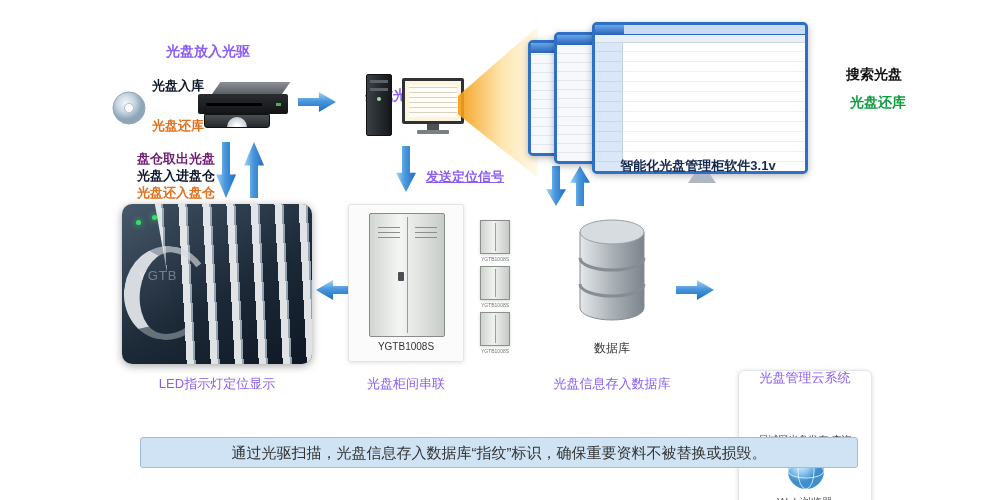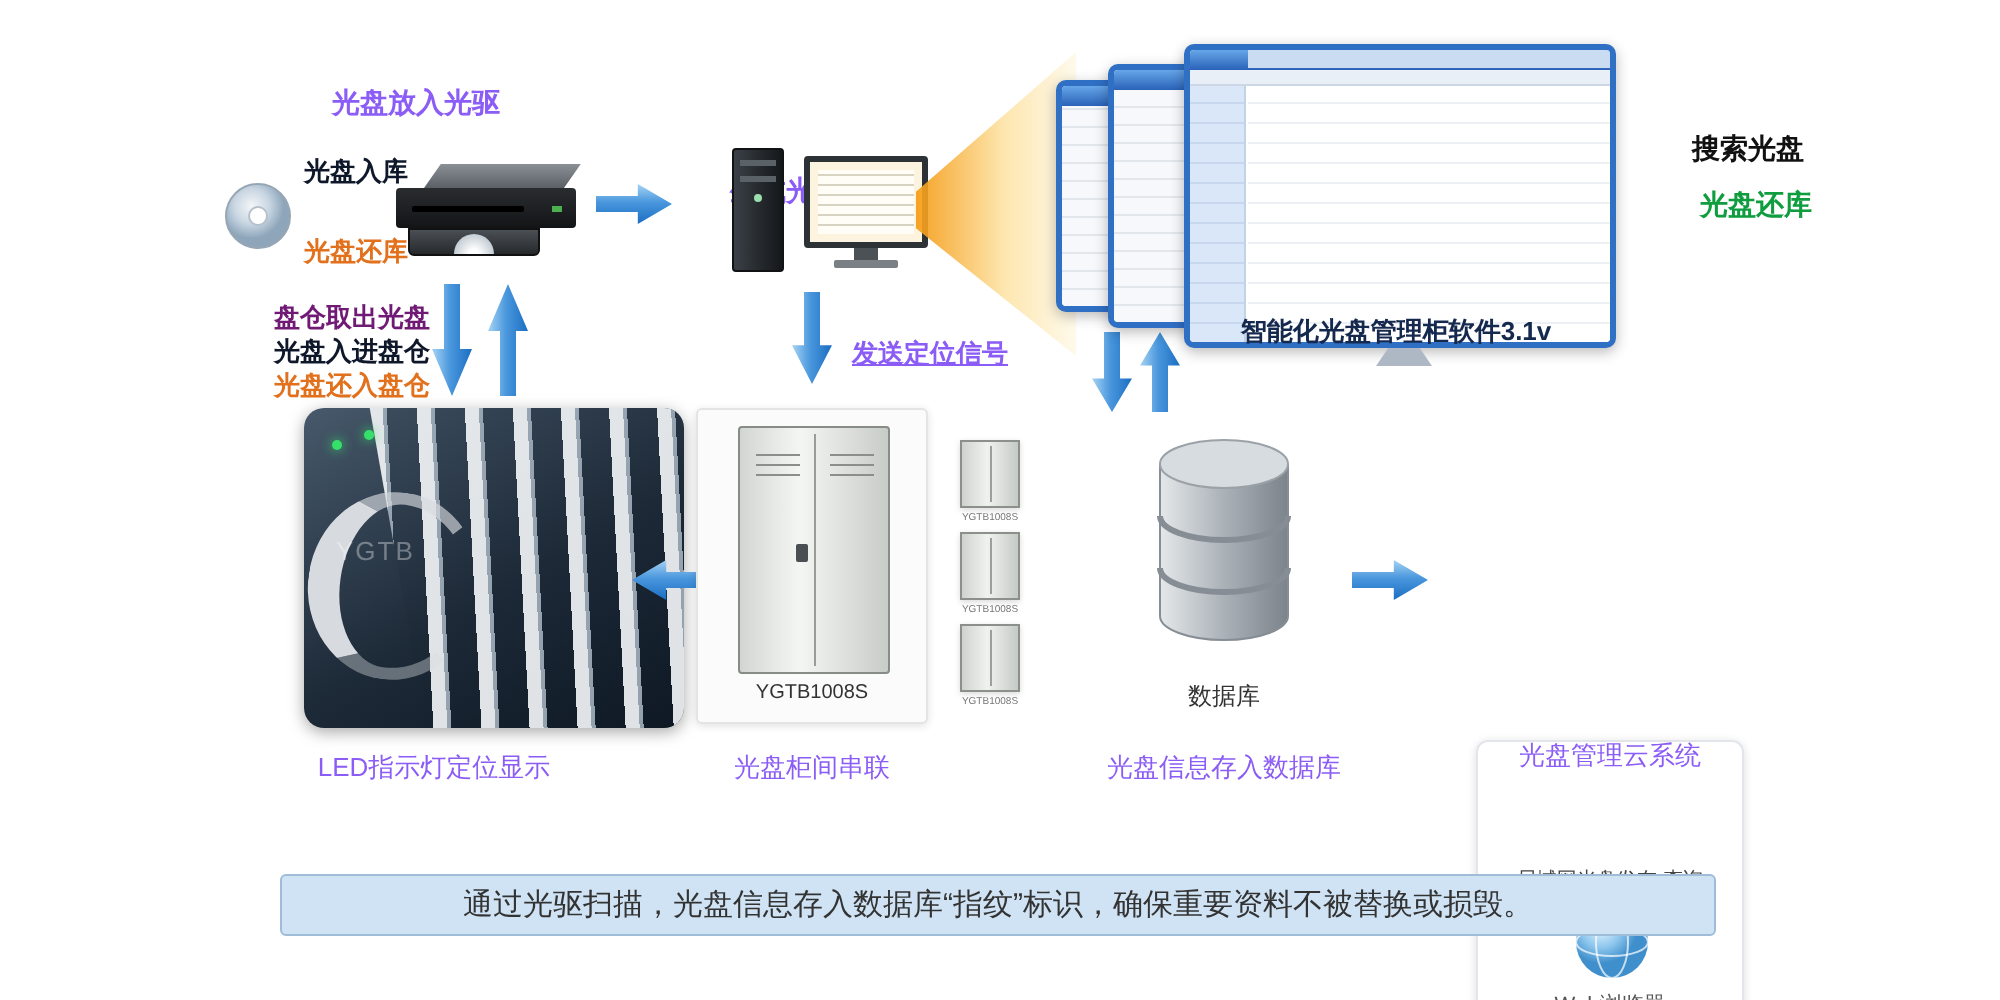--- a/index.html
+++ b/index.html
@@ -158,21 +158,21 @@
   <div class="c-blue">光盘入进盘仓</div>
   <div class="c-orange">光盘还入盘仓</div>
 </div>
 
 <div class="abs ar-d" style="left:396px;top:146px;height:46px;"></div>
 <div class="abs cap b" style="left:420px;top:168px;width:90px;font-size:13px;text-decoration:underline;">发送定位信号</div>
 
 <div class="abs ar-d" style="left:546px;top:166px;height:40px;"></div>
 <div class="abs ar-u" style="left:570px;top:166px;height:40px;"></div>
 
-<div class="abs led-card" style="left:122px;top:204px;margin-left:30px;">
+<div class="abs led-card" style="left:122px;top:204px;">
   <div class="led-fins"></div>
   <div class="led-arm"></div>
   <div class="led-dot" style="left:14px;top:16px;"></div>
   <div class="led-dot" style="left:30px;top:11px;"></div>
   <div class="led-mark">YGTB</div>
 </div>
 <div class="abs cap" style="left:122px;top:375px;width:190px;">LED指示灯定位显示</div>
 
 <div class="abs ar ar-l" style="left:316px;top:280px;"></div>
 

